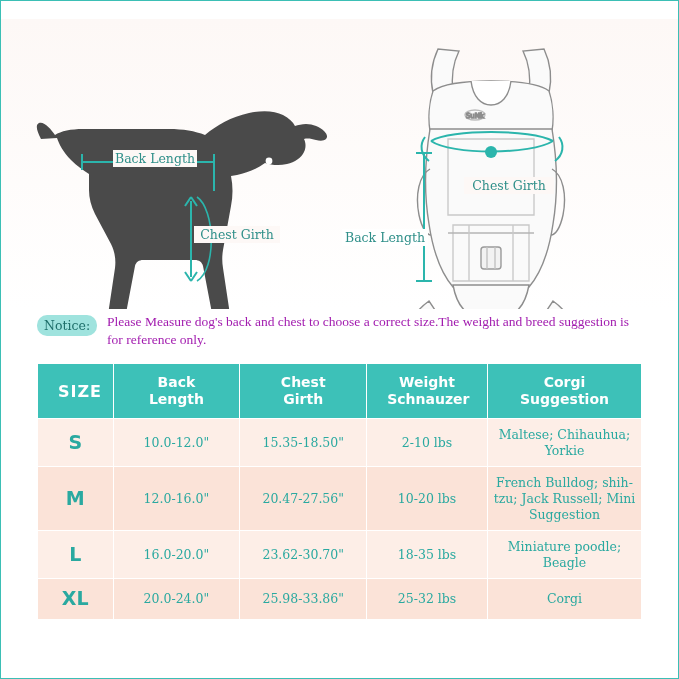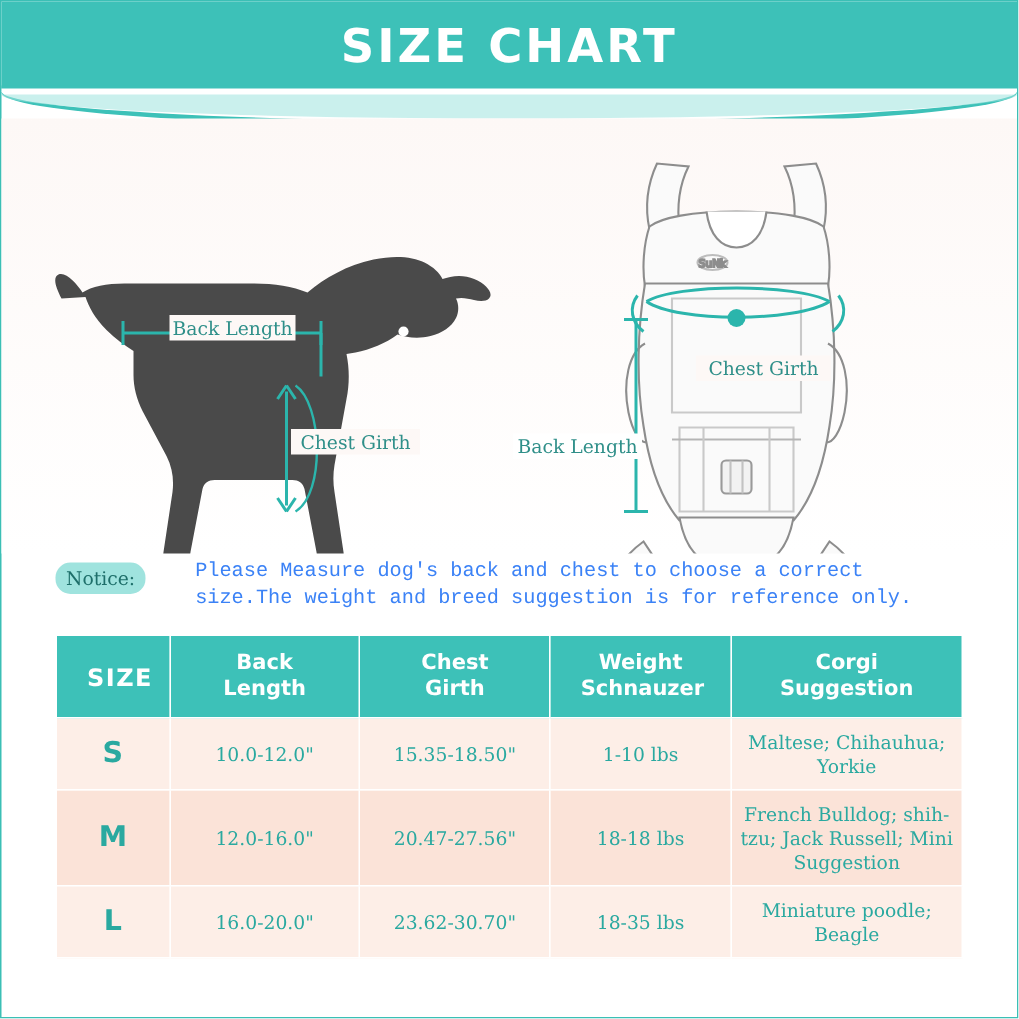--- a/index.html
+++ b/index.html
@@ -80,24 +80,23 @@
     color:#1e6f6a;
     font-size:12.5px;
     padding:3px 7px;
     border-radius:10px;
     white-space:nowrap;
     margin-top:2px;
     font-family:"DejaVu Serif", serif;
   }
   .notice-text{
     font-size:13.5px;
-    color:#3b82f6;
+    color:#a21caf;
     line-height:1.35;
-    font-family:Liberation Mono, monospace;
-    margin-left:23px;
+    font-family:Liberation Serif, serif;
   }
   
   .table-wrap{
     padding:14px 36px 0 36px;
   }
   table{
     border-collapse:collapse;
     width:100%;
     table-layout:fixed;
   }
@@ -133,23 +132,20 @@
   .col-back{width:21%;}
   .col-chest{width:21%;}
   .col-weight{width:20%;}
   .col-breed{width:25.5%;}
 </style>
 </head>
 <body>
 
 <div class="page">
 
-  <div class="header">
-    <div class="header-title">SIZE CHART</div>
-  </div>
   <div class="wave"></div>
   <div class="wave2"></div>
   <div class="wave3"></div>
 
   <div class="illus">
     <svg width="679" height="290" viewBox="0 0 679 290">
 
       <g>
         <path fill="#4a4a4a" d="
           M40,60
@@ -285,34 +281,41 @@
           <th>Chest Girth</th>
           <th>Weight Schnauzer</th>
           <th>Corgi Suggestion</th>
         </tr>
       </thead>
       <tbody>
         <tr class="odd">
           <td class="size-cell">S</td>
           <td>10.0-12.0"</td>
           <td>15.35-18.50"</td>
-          <td>1-10 lbs</td>
+          <td>2-10 lbs</td>
           <td>Maltese; Chihauhua; Yorkie</td>
         </tr>
         <tr class="even">
           <td class="size-cell">M</td>
           <td>12.0-16.0"</td>
           <td>20.47-27.56"</td>
-          <td>18-18 lbs</td>
+          <td>10-20 lbs</td>
           <td>French Bulldog; shih-tzu; Jack Russell; Mini Suggestion</td>
         </tr>
         <tr class="odd">
           <td class="size-cell">L</td>
           <td>16.0-20.0"</td>
           <td>23.62-30.70"</td>
           <td>18-35 lbs</td>
           <td>Miniature poodle; Beagle</td>
         </tr>
+        <tr class="even">
+          <td class="size-cell">XL</td>
+          <td>20.0-24.0"</td>
+          <td>25.98-33.86"</td>
+          <td>25-32 lbs</td>
+          <td>Corgi</td>
+        </tr>
       </tbody>
     </table>
   </div>
 
 </div>
 
 </body></html>

